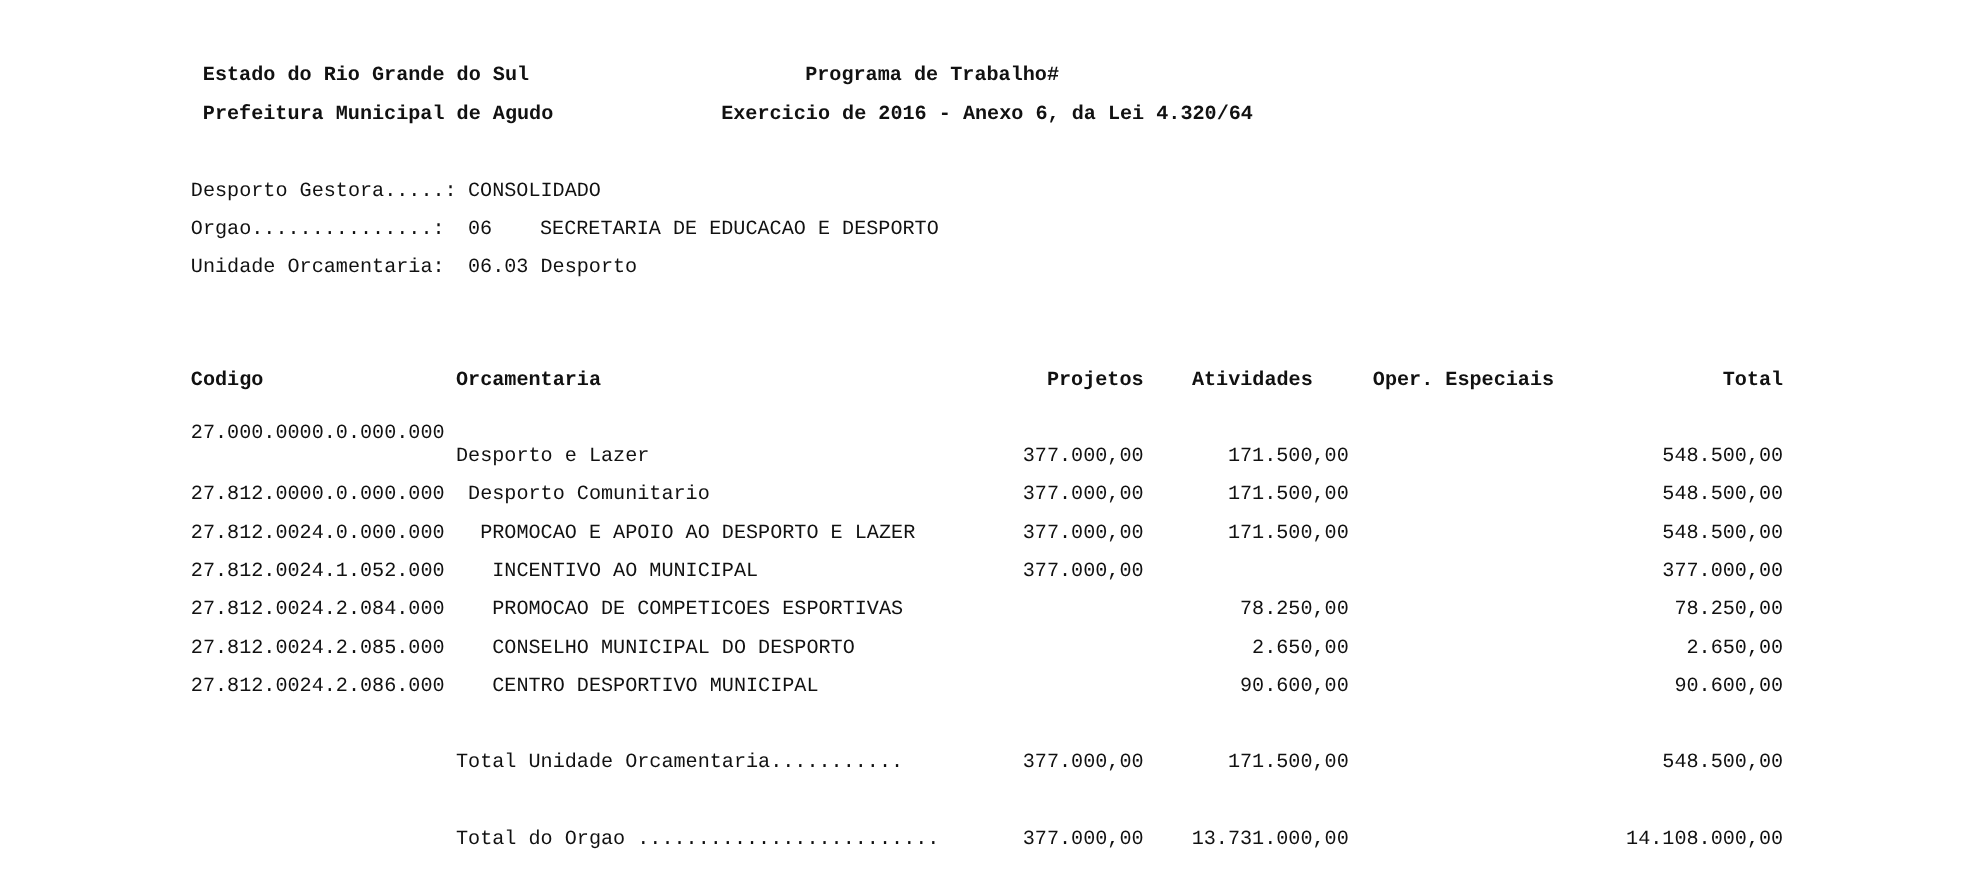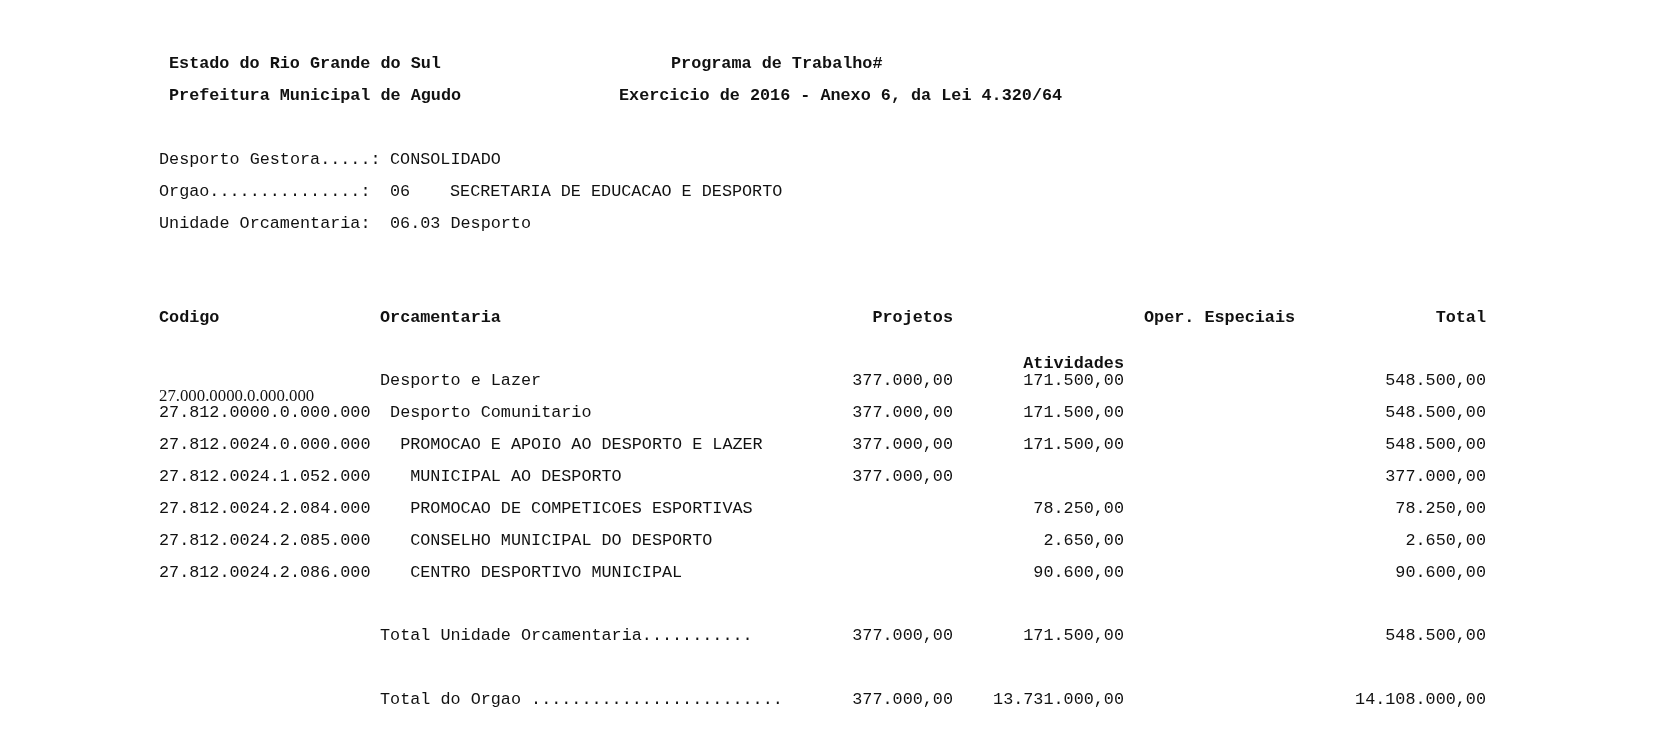--- a/index.html
+++ b/index.html
@@ -13,42 +13,42 @@
   .r { text-align: right; }
 </style>
 </head>
 <body>
 
 <div>
 
   <div class="t b" style="left:169px; top:54px;">Estado do Rio Grande do Sul</div>
   <div class="t b" style="left:671px; top:54px;text-align:center;">Programa de Trabalho#</div>
   <div class="t b" style="left:169px; top:86px;">Prefeitura Municipal de Agudo</div>
-  <div class="t b" style="left:601px; top:86px;margin-left:18px;">Exercicio de 2016 - Anexo 6, da Lei 4.320/64</div>
+  <div class="t b" style="left:601px; top:86px;">Exercicio de 2016 - Anexo 6, da Lei 4.320/64</div>
 
   <div class="t" style="left:159px; top:150px;">Desporto Gestora.....:</div>
   <div class="t" style="left:390px; top:150px;">CONSOLIDADO</div>
   <div class="t" style="left:159px; top:182px;">Orgao...............:</div>
   <div class="t" style="left:390px; top:182px;">06</div>
   <div class="t" style="left:450px; top:182px;">SECRETARIA DE EDUCACAO E DESPORTO</div>
   <div class="t" style="left:159px; top:214px;">Unidade Orcamentaria:</div>
   <div class="t" style="left:390px; top:214px;">06.03 Desporto</div>
 
   <div>
     <div class="t b" style="left:159px; top:308px;">Codigo</div>
     <div class="t b" style="left:380px; top:308px;">Orcamentaria</div>
     <div class="t b r" style="right:700px; top:308px;">Projetos</div>
-    <div class="t b r" style="right:529px; top:308px;margin-top:46px;">Atividades</div>
+    <div class="t b r" style="right:559px; top:308px;">Atividades</div>
     <div class="t b" style="left:1144px; top:308px;">Oper. Especiais</div>
     <div class="t b r" style="right:167px; top:308px;">Total</div>
   </div>
 
   <div id="rows">
       <div>
-        <div class="t" style="left:159px; top:386px;font-family:Liberation Serif, serif;">27.000.0000.0.000.000</div>
+        <div class="t" style="left:159px; top:352px;">27.000.0000.0.000.000</div>
         <div class="t" style="left:380px; top:371px;">Desporto e Lazer</div>
         <div class="t r" style="right:700px; top:371px;">377.000,00</div>
         <div class="t r" style="right:529px; top:371px;">171.500,00</div>
         <div class="t" style="left:1144px; top:371px;"></div>
         <div class="t r" style="right:167px; top:371px;">548.500,00</div>
       </div>
       <div>
         <div class="t" style="left:159px; top:403px;">27.812.0000.0.000.000</div>
         <div class="t" style="left:380px; top:403px;"> Desporto Comunitario</div>
         <div class="t r" style="right:700px; top:403px;">377.000,00</div>
@@ -59,21 +59,21 @@
       <div>
         <div class="t" style="left:159px; top:435px;">27.812.0024.0.000.000</div>
         <div class="t" style="left:380px; top:435px;">  PROMOCAO E APOIO AO DESPORTO E LAZER</div>
         <div class="t r" style="right:700px; top:435px;">377.000,00</div>
         <div class="t r" style="right:529px; top:435px;">171.500,00</div>
         <div class="t" style="left:1144px; top:435px;"></div>
         <div class="t r" style="right:167px; top:435px;">548.500,00</div>
       </div>
       <div>
         <div class="t" style="left:159px; top:467px;">27.812.0024.1.052.000</div>
-        <div class="t" style="left:380px; top:467px;">   MUNICIPAL AO DESPORTO</div>
+        <div class="t" style="left:380px; top:467px;">   INCENTIVO AO MUNICIPAL</div>
         <div class="t r" style="right:700px; top:467px;">377.000,00</div>
         <div class="t r" style="right:529px; top:467px;"></div>
         <div class="t" style="left:1144px; top:467px;"></div>
         <div class="t r" style="right:167px; top:467px;">377.000,00</div>
       </div>
       <div>
         <div class="t" style="left:159px; top:499px;">27.812.0024.2.084.000</div>
         <div class="t" style="left:380px; top:499px;text-align:right;">   PROMOCAO DE COMPETICOES ESPORTIVAS</div>
         <div class="t r" style="right:700px; top:499px;"></div>
         <div class="t r" style="right:529px; top:499px;">78.250,00</div>

